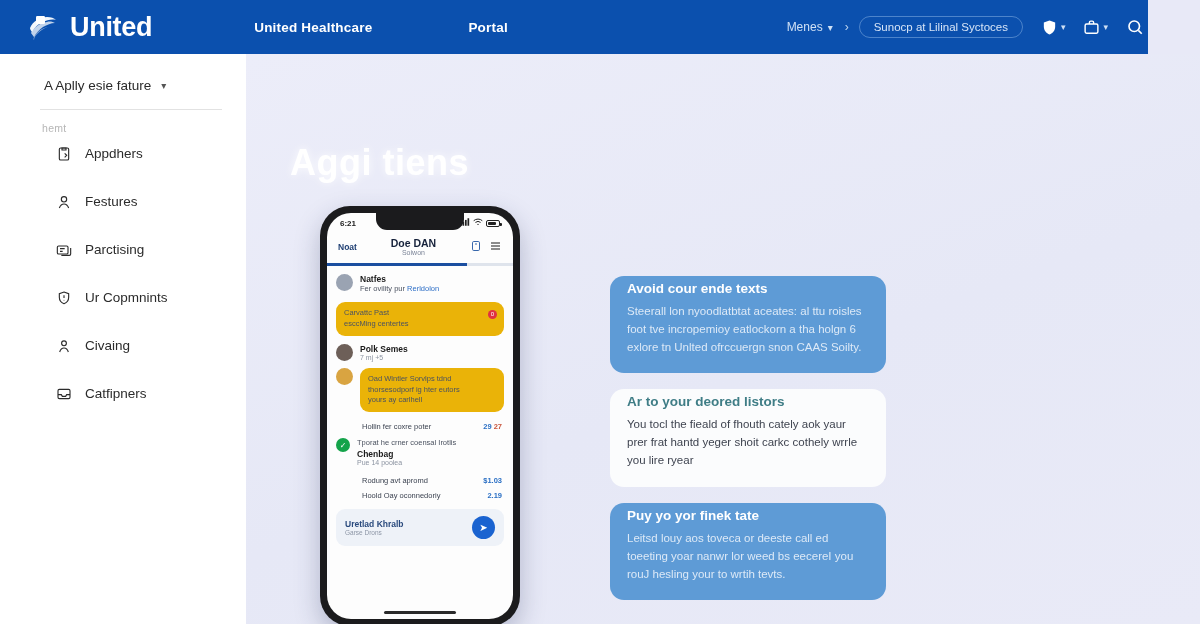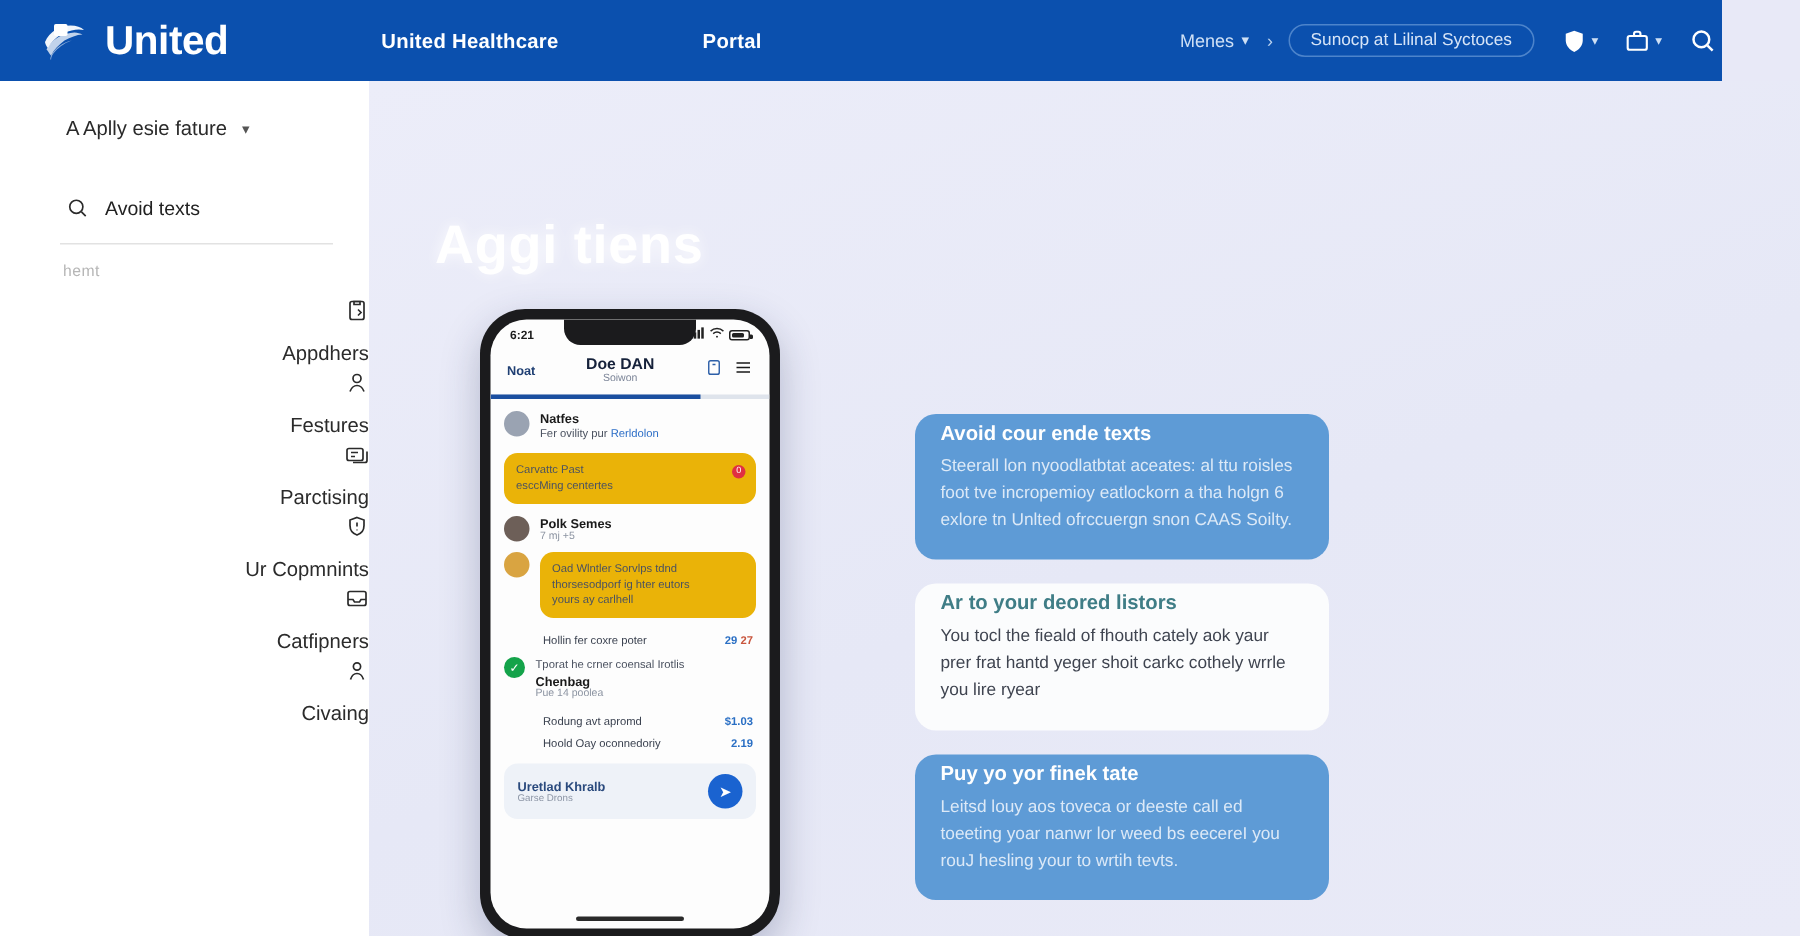--- a/index.html
+++ b/index.html
@@ -65,22 +65,22 @@
     margin: 38px 0 0 44px; color: #222; font-size: 13px;
   }
   .sb-divider {
     margin: 16px 24px 0 40px; height: 1px; background: #e2e2e2;
   }
   .sb-section {
     margin: 12px 0 0 42px; color: #b6b6b6; font-size: 10.5px; letter-spacing: .3px;
   }
   .sb-items { margin-top: 12px; }
   .sb-item {
-    display: flex; align-items: flex-end; gap: 13px;
-    height: 48px; color: #2b2b2b; font-size: 13.5px; flex-direction: column;
+    display: flex; align-items: flex-start; gap: 13px;
+    height: 48px; padding-left: 56px; color: #2b2b2b; font-size: 13.5px;
   }
   .sb-item svg, .sb-search svg, .sb-account svg { display: block; flex: none; }
 
   
   .main {
     position: absolute; top: 54px; left: 246px;
     width: 954px; height: 570px;
     background: linear-gradient(160deg,#ECEDF9 0%, #E6E8F6 55%, #E9EAF7 100%);
   }
   .page-title {
@@ -234,29 +234,20 @@
       </span>
     </div>
   </div>
 
   <div class="sidebar">
     <div class="sb-account">
       <span>A Aplly esie fature</span>
       <span class="chev">▾</span>
     </div>
 
-    <div class="sb-search">
-      <span>
-        <svg width="15" height="15" viewBox="0 0 24 24" fill="none" stroke="#2b2b2b" stroke-width="1.8">
-          <circle cx="11" cy="11" r="7"></circle>
-            <path d="M16.5 16.5L21 21"></path>
-        </svg>
-      </span>
-      <span>Avoid texts</span>
-    </div>
 
     <div class="sb-divider"></div>
     <div class="sb-section">hemt</div>
 
     <div class="sb-items">
       <div class="sb-item">
         <span>
           <svg width="16" height="16" viewBox="0 0 24 24" fill="none" stroke="#2b2b2b" stroke-width="1.7">
             <rect x="5" y="3" width="14" height="18" rx="2"></rect>
               <path d="M9 3h6v3H9z"></path>
@@ -290,34 +281,34 @@
             <path d="M12 3l7 2.5v5.5c0 4.5-3 8.2-7 9.5-4-1.3-7-5-7-9.5V5.5L12 3z"></path>
             <path d="M12 8v4"></path>
               <circle cx="12" cy="15.4" r=".7" fill="#2b2b2b" stroke="none"></circle>
           </svg>
         </span>
         <span>Ur Copmnints</span>
       </div>
       <div class="sb-item">
         <span>
           <svg width="16" height="16" viewBox="0 0 24 24" fill="none" stroke="#2b2b2b" stroke-width="1.7">
+            <circle cx="12" cy="8" r="3.6"></circle>
+              <path d="M5.5 21c1.2-4 3.8-6 6.5-6s5.3 2 6.5 6"></path>
+          </svg>
+        </span>
+        <span>Civaing</span>
+      </div>
+      <div class="sb-item">
+        <span>
+          <svg width="16" height="16" viewBox="0 0 24 24" fill="none" stroke="#2b2b2b" stroke-width="1.7">
             <rect x="3" y="5" width="18" height="14" rx="2"></rect>
               <path d="M3 13h5l1.5 2.5h5L16 13h5"></path>
           </svg>
         </span>
         <span>Catfipners</span>
-      </div>
-      <div class="sb-item">
-        <span>
-          <svg width="16" height="16" viewBox="0 0 24 24" fill="none" stroke="#2b2b2b" stroke-width="1.7">
-            <circle cx="12" cy="8" r="3.6"></circle>
-              <path d="M5.5 21c1.2-4 3.8-6 6.5-6s5.3 2 6.5 6"></path>
-          </svg>
-        </span>
-        <span>Civaing</span>
       </div>
     </div>
   </div>
 
   <div class="main">
     <div class="page-title">Aggi tiens</div>
 
     <div class="phone">
       <div class="screen">
         <div class="notch"></div>

